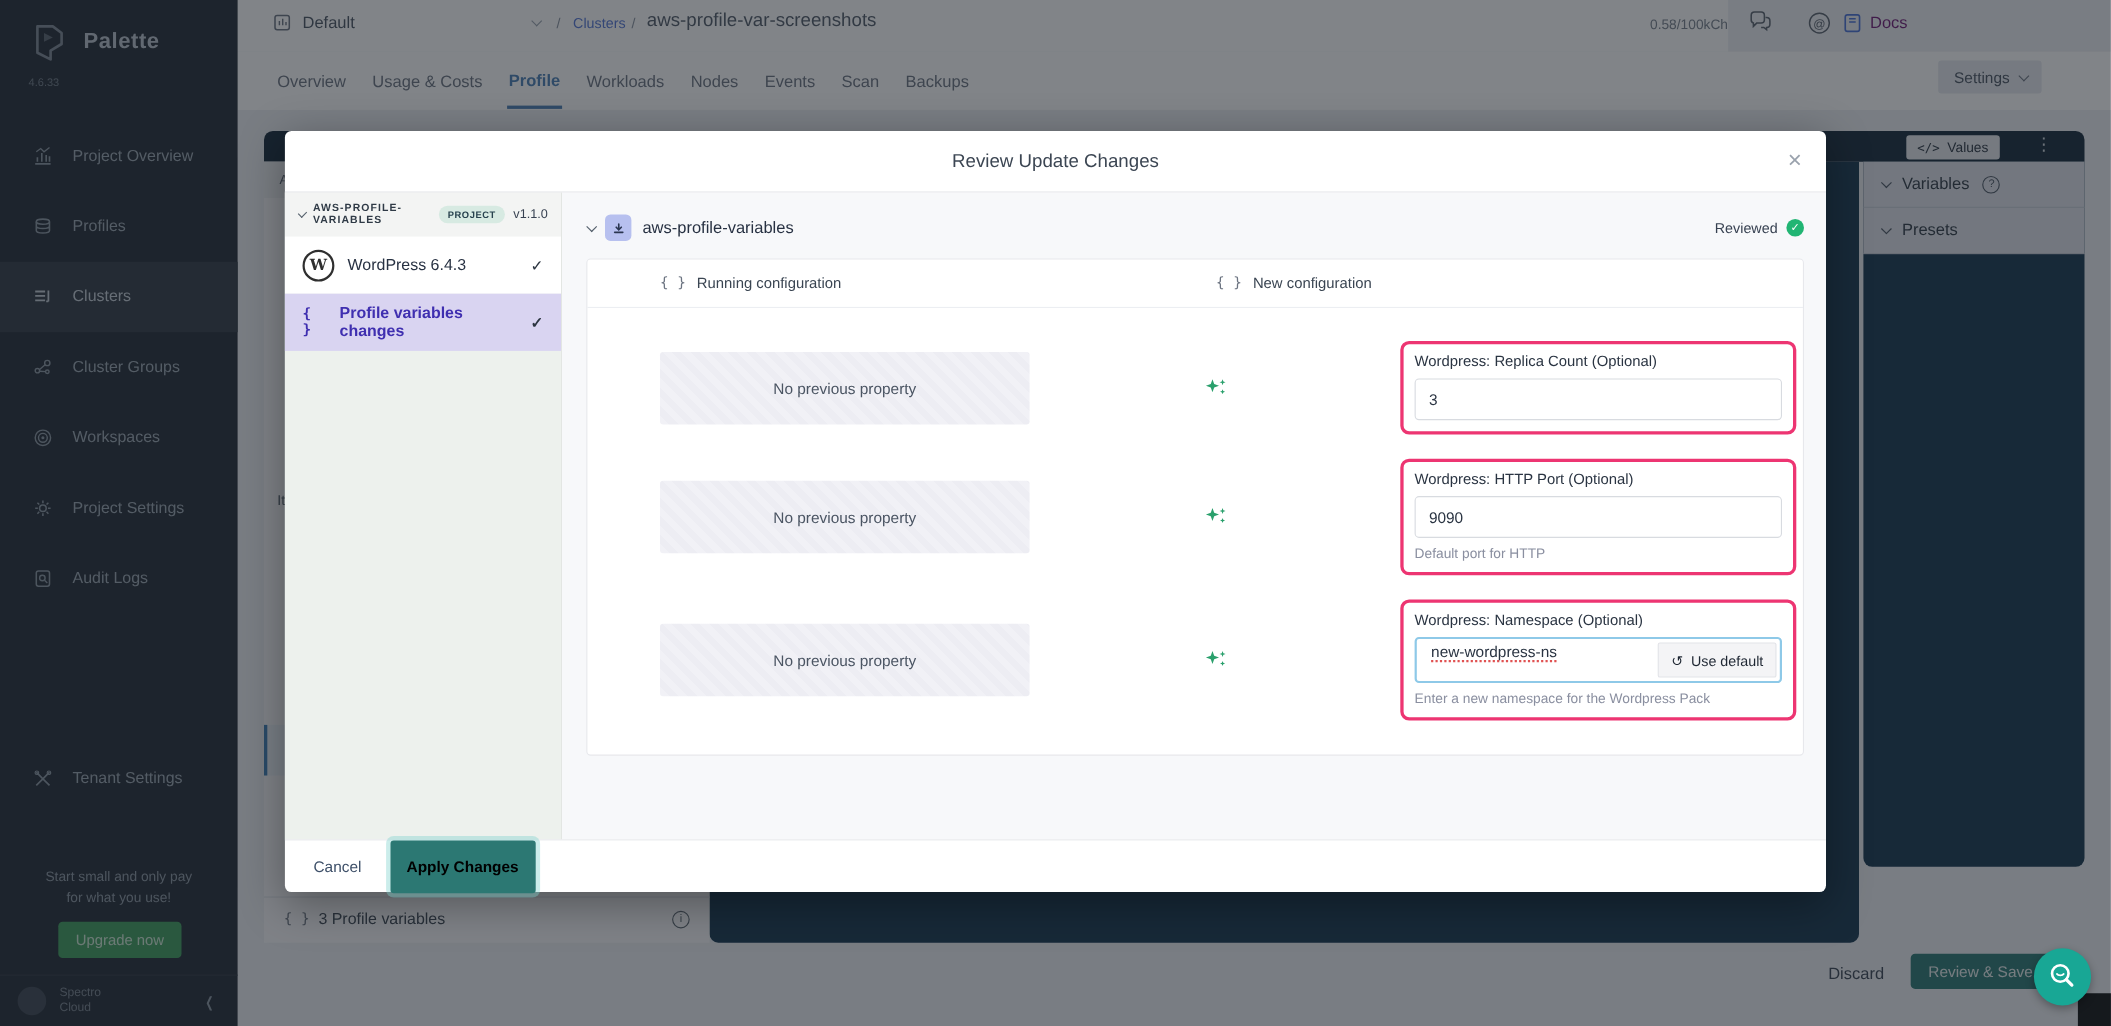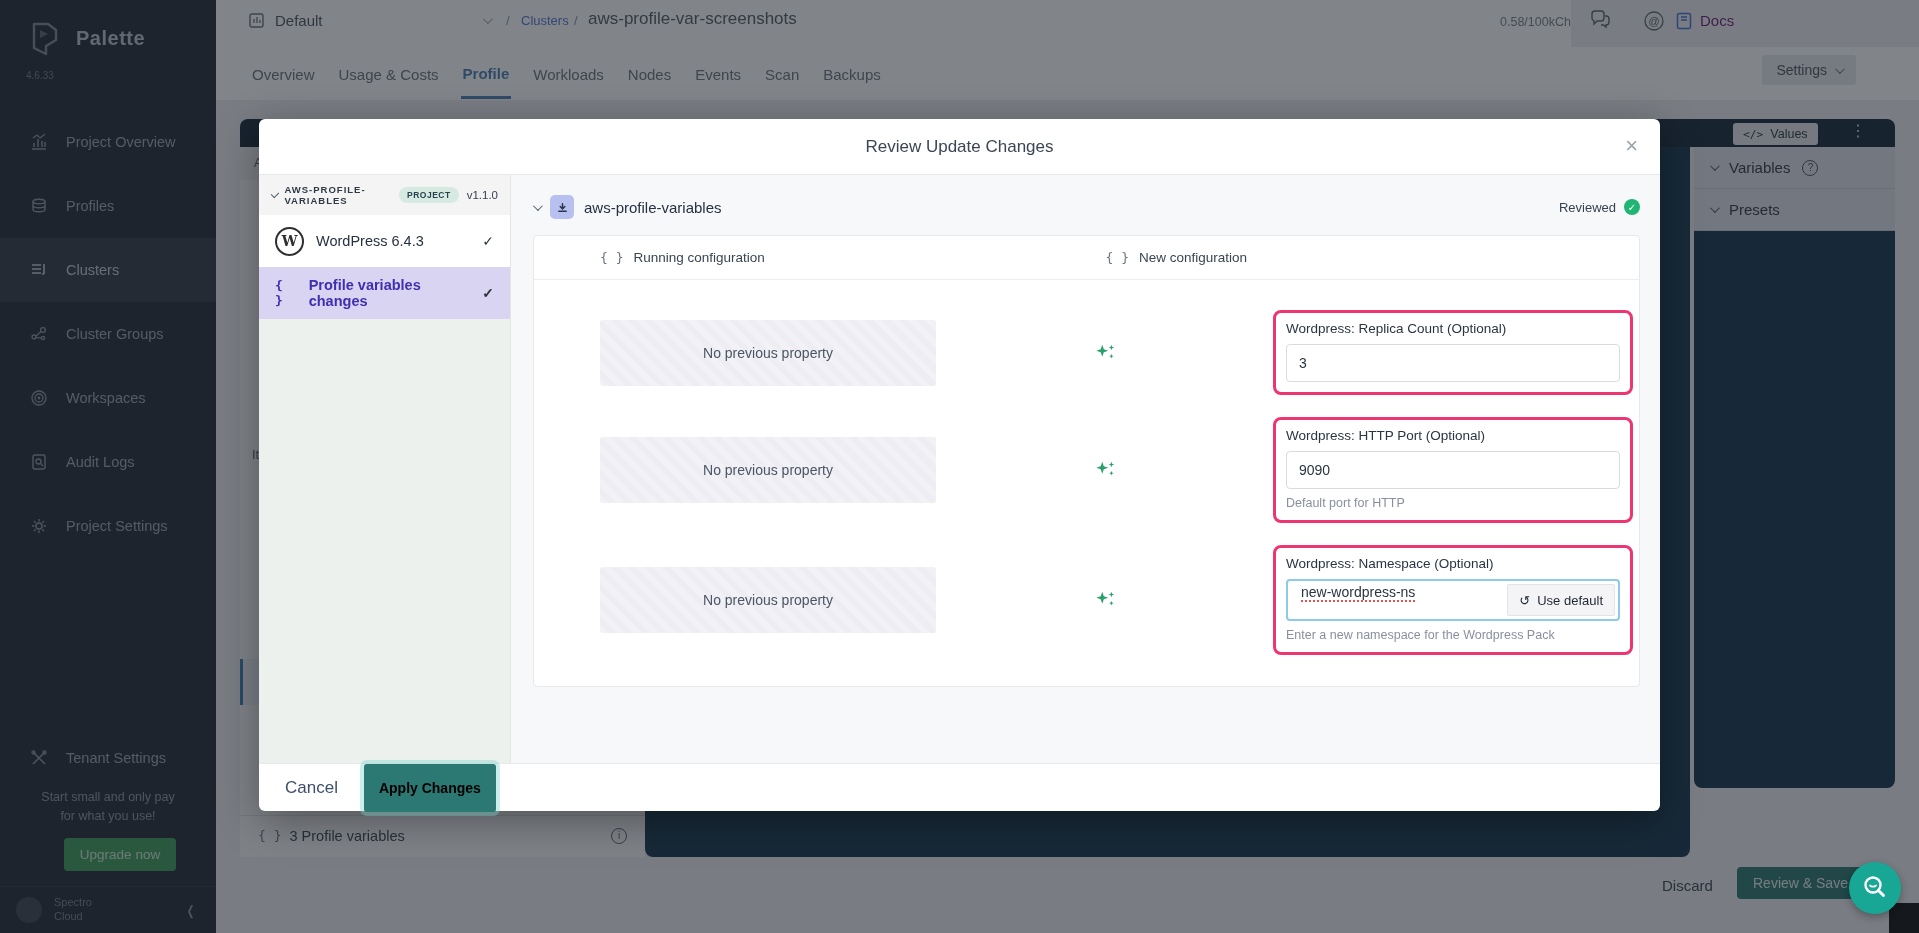--- a/index.html
+++ b/index.html
@@ -12,24 +12,24 @@
     background:#232b35; color:#aeb8c2; z-index:1; }
   .logo-row { position:absolute; left:24px; top:18px; display:flex; align-items:center; gap:12px; }
   .logo-mark { width:40px; height:40px; }
   .logo-text { font-size:20px; font-weight:600; color:#b9c2cc; letter-spacing:.5px; }
   .version { position:absolute; left:26px; top:70px; font-size:10px; color:#6e7a86; }
   .nav { position:absolute; left:0; top:110px; width:216px; }
   .nav-item { height:64px; display:flex; align-items:center; gap:18px; padding-left:30px;
     font-size:14.5px; color:#9aa6b1; cursor:pointer; }
   .nav-item.active { background:#313a45; color:#c4cdd6; }
   .nav-item svg { flex:0 0 auto; }
-  .tenant { position:absolute; top:726px;text-align:right; }
+  .tenant { position:absolute; top:676px;text-align:right; }
   .promo { position:absolute; left:0; top:788px; width:216px; text-align:center;
     font-size:12.5px; color:#8b97a3; line-height:1.5; }
-  .upgrade-btn { position:absolute; left:64px; top:838px; width:112px; height:33px;
+  .upgrade-btn { position:absolute; left:53px; top:838px; width:112px; height:33px;
     background:#3f9e5e; color:#cfe8d5; border:none; border-radius:4px; font-size:13.5px; cursor:pointer; }
   .side-foot { position:absolute; left:0; top:886px; width:216px; height:47px;
     border-top:1px solid #303944; display:flex; align-items:center; }
   .avatar { width:26px; height:26px; border-radius:50%; background:#3c4652; margin-left:16px; }
   .brand { margin-left:12px; font-size:11px; color:#77828e; line-height:1.25; }
   .collapse { margin-left:auto; margin-right:20px; color:#8b97a3; font-size:13px; transform:scaleX(.7); }
 
   
   .topbar { position:absolute; left:216px; top:0; width:1355px; height:47px; background:#ffffff; }
   .proj-sel { position:absolute; left:32px; top:12px; display:flex; align-items:center; gap:10px;
@@ -128,21 +128,21 @@
   .f-input { width:100%; height:38px; border:1px solid #d8dbe0; border-radius:4px;
     padding:0 12px; font-size:14px; color:#2a3442; font-family:"Liberation Sans", sans-serif; }
   .f-helper { margin-top:7px; font-size:12.5px; color:#8a8fa0; }
   .ns-wrap { display:flex; align-items:flex-start; border:2px solid #8ec9e8; border-radius:4px;
     background:#fff; height:42px; padding:3px; }
   .ns-value { flex:1; padding:0 10px; font-size:14px; color:#2a3442; cursor:text; }
   .ns-value span { border-bottom:2px dotted #e05252; }
   .use-default { height:32px; display:flex; align-items:center; gap:7px; padding:0 11px;
     background:#f4f4f6; border:1px solid #e2e3e8; border-radius:2px; font-size:13px; color:#1f2733; cursor:pointer; }
   .m-foot { height:48px; border-top:1px solid #e7e8ec; display:flex; align-items:center; gap:26px; padding-left:26px; }
-  .cancel { font-size:17px; color:#3d4f68; cursor:pointer; }
+  .cancel { font-size:14px; color:#3d4f68; cursor:pointer; }
   .apply { background:#2c7873; color:#000000; border:none; border-radius:3px; height:48px;
     padding:0 15px; font-size:14px; font-weight:700; cursor:pointer;
     box-shadow:0 0 0 4px rgba(126,211,205,.4); }
 
   
   .help-fab { position:absolute; left:1849px; top:862px; width:52px; height:52px; border-radius:50%;
     background:#18a795; border:none; z-index:8; cursor:pointer;
     display:flex; align-items:center; justify-content:center; box-shadow:0 3px 8px rgba(0,0,0,.3); }
   .corner-widget { position:absolute; left:1889px; top:903px; width:40px; height:40px;
     background:#15191d; border-radius:8px; z-index:7; }
@@ -197,32 +197,32 @@
       <div class="nav-item">
         <svg width="18" height="18" viewBox="0 0 18 18">
             <circle cx="9" cy="9" r="7" stroke="#8b97a3" stroke-width="1.3" fill="none"></circle>
             <circle cx="9" cy="9" r="4" stroke="#8b97a3" stroke-width="1.3" fill="none"></circle>
             <circle cx="9" cy="9" r="1.4" fill="#8b97a3"></circle>
           </svg>
         <span>Workspaces</span>
       </div>
       <div class="nav-item">
         <svg width="18" height="18" viewBox="0 0 18 18">
+            <circle cx="9" cy="9" r="3" stroke="#8b97a3" stroke-width="1.4" fill="none"></circle>
+            <path d="M9 2v2.4M9 13.6V16M2 9h2.4M13.6 9H16M4 4l1.7 1.7M12.3 12.3L14 14M14 4l-1.7 1.7M5.7 12.3L4 14" stroke="#8b97a3" stroke-width="1.4"></path>
+          </svg>
+        <span>Project Settings</span>
+      </div>
+      <div class="nav-item">
+        <svg width="18" height="18" viewBox="0 0 18 18">
             <rect x="3" y="2" width="12" height="14" rx="2" stroke="#8b97a3" stroke-width="1.4" fill="none"></rect>
             <circle cx="8.5" cy="8.5" r="2.5" stroke="#8b97a3" stroke-width="1.3" fill="none"></circle>
             <path d="M10.5 10.5l2.5 2.5" stroke="#8b97a3" stroke-width="1.3"></path>
           </svg>
         <span>Audit Logs</span>
-      </div>
-      <div class="nav-item">
-        <svg width="18" height="18" viewBox="0 0 18 18">
-            <circle cx="9" cy="9" r="3" stroke="#8b97a3" stroke-width="1.4" fill="none"></circle>
-            <path d="M9 2v2.4M9 13.6V16M2 9h2.4M13.6 9H16M4 4l1.7 1.7M12.3 12.3L14 14M14 4l-1.7 1.7M5.7 12.3L4 14" stroke="#8b97a3" stroke-width="1.4"></path>
-          </svg>
-        <span>Project Settings</span>
       </div>
     </nav>
 
     <div class="nav-item tenant">
       <svg width="18" height="18" viewBox="0 0 18 18">
           <path d="M3 3l6 6M9 9l6 6M15 3L9 9M9 9L3 15" stroke="#8b97a3" stroke-width="1.5"></path>
           <circle cx="3.5" cy="3.5" r="1.6" stroke="#8b97a3" stroke-width="1.1" fill="none"></circle>
           <circle cx="14.5" cy="3.5" r="1.6" stroke="#8b97a3" stroke-width="1.1" fill="none"></circle>
         </svg>
       <span>Tenant Settings</span>

